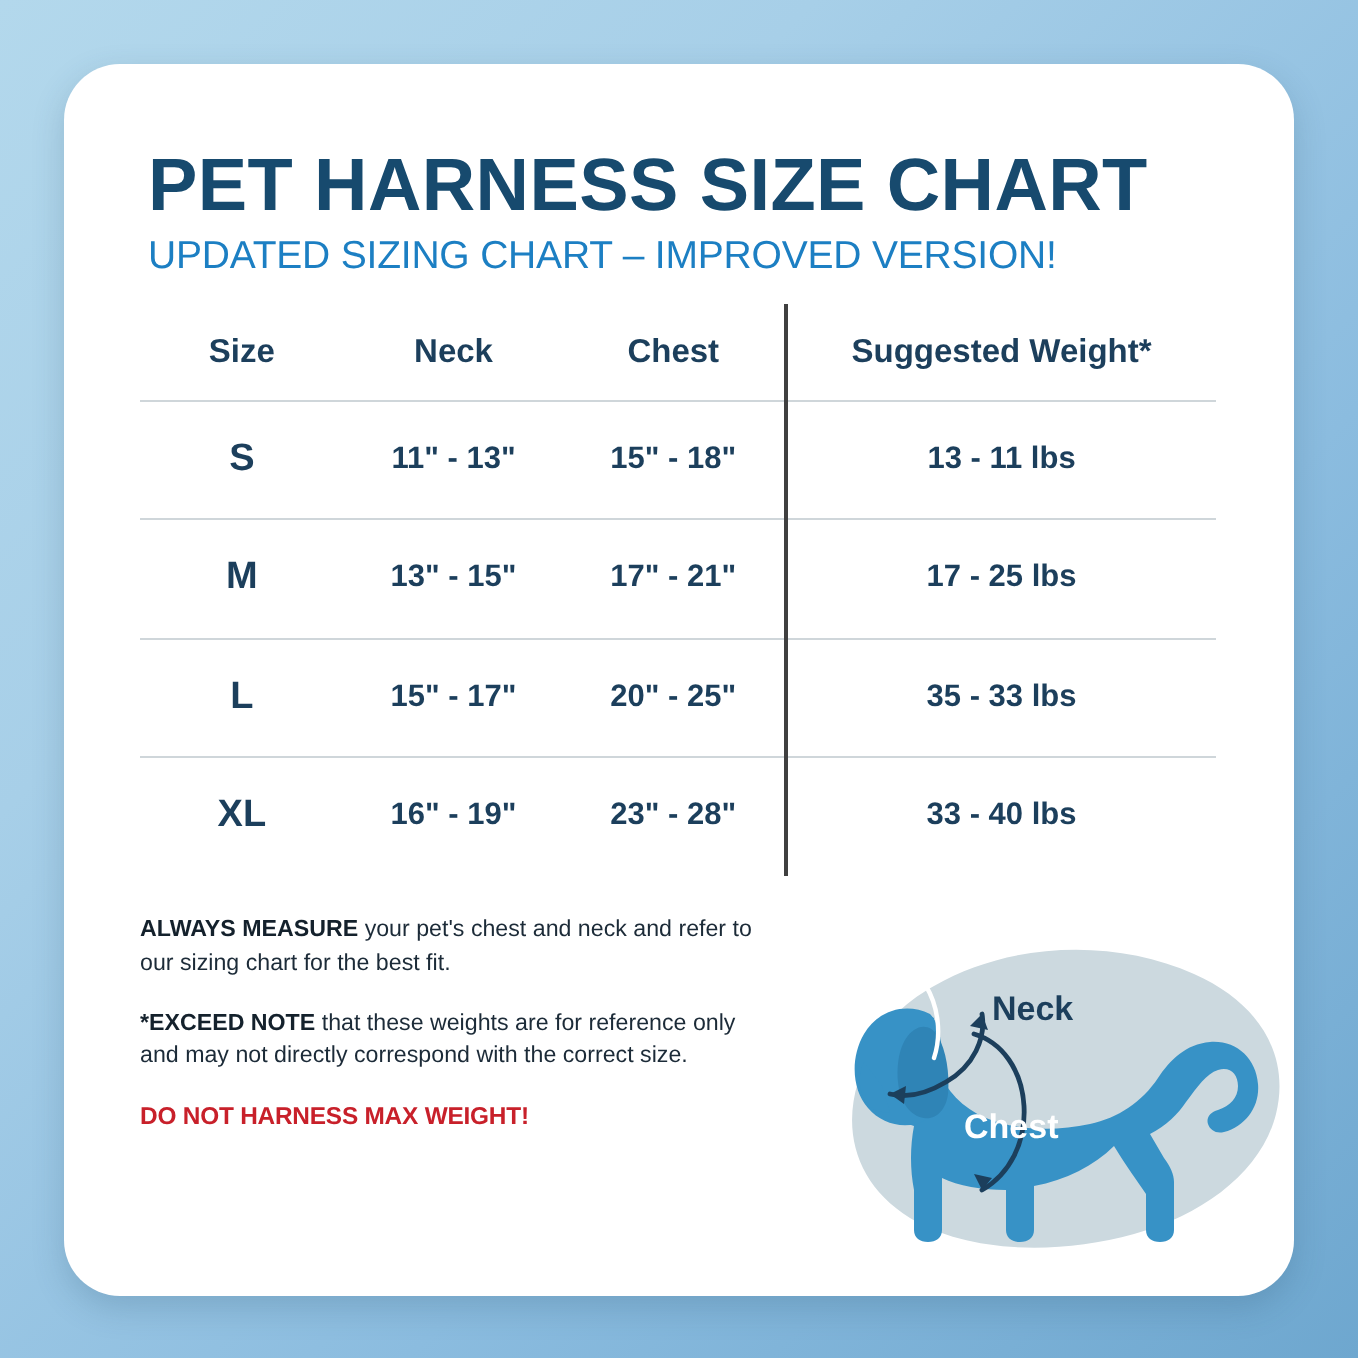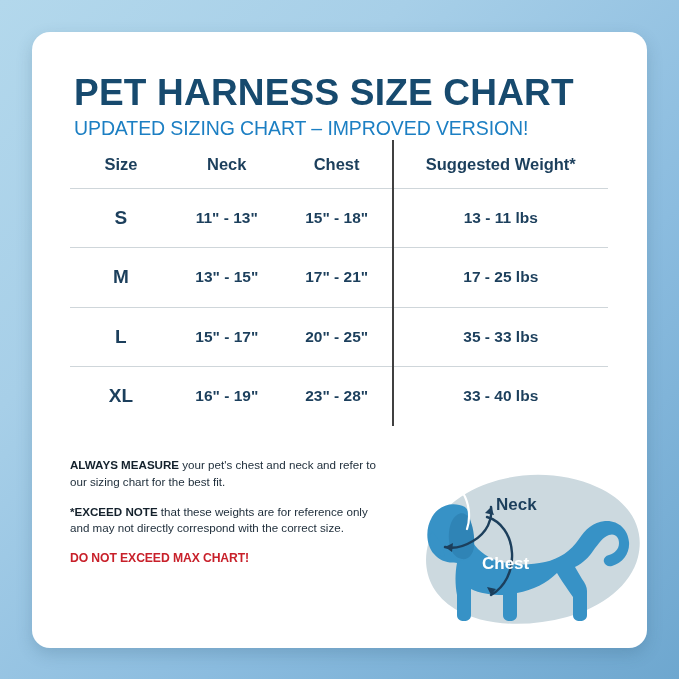--- a/index.html
+++ b/index.html
@@ -21,21 +21,21 @@
   }
 
   
   .card {
     position: absolute;
     left: 32px;
     top: 32px;
     width: 615px;
     height: 616px;
     background: #ffffff;
-    border-radius: 18px;
+    border-radius: 28px;
     box-shadow: 0 6px 16px rgba(40, 80, 110, 0.22);
     box-sizing: border-box;
   }
 
   
   .title-block {
     position: absolute;
     left: 42px;
     top: 42px;
     width: 540px;
@@ -56,21 +56,21 @@
     letter-spacing: -0.1px;
     line-height: 1.1;
     margin: 6px 0 0 0;
     white-space: nowrap;
   }
 
   
   .size-table-wrap {
     position: absolute;
     left: 36px;
-    top: 106px;
+    top: 118px;
     width: 542px;
     height: 290px;
   }
   table.size-table {
     width: 100%;
     height: 100%;
     border-collapse: collapse;
     border: 2px solid #1c3f5c;
     border-radius: 12px;
     overflow: hidden;
@@ -212,21 +212,21 @@
             <td class="col-chest">23" - 28"</td>
             <td class="col-weight">33 - 40 lbs</td>
           </tr>
         </tbody>
       </table>
     </div>
 
     <div class="notes">
       <p class="note-p"><span class="note-strong">ALWAYS MEASURE</span><span> your pet's chest and neck and refer to our sizing chart for the best fit.</span></p>
       <p class="note-p"><span class="note-strong">*EXCEED NOTE</span><span> that these weights are for reference only and may not directly correspond with the correct size.</span></p>
-      <p class="note-p note-warning">DO NOT EXCEED MAX CHART!</p>
+      <p class="note-p note-warning">DO NOT HARNESS MAX WEIGHT!</p>
     </div>
 
     <div class="dog-figure">
       <svg width="245" height="185" viewBox="0 0 245 185" xmlns="http://www.w3.org/2000/svg">
 
         <path d="M60,36 C98,14 150,12 190,30 C224,45 238,72 231,100 C224,128 196,150 160,160
                  C120,171 76,169 48,152 C22,136 14,110 22,84 C29,60 42,46 60,36 Z" fill="#ccd9df"></path>
 
         <g>
 

